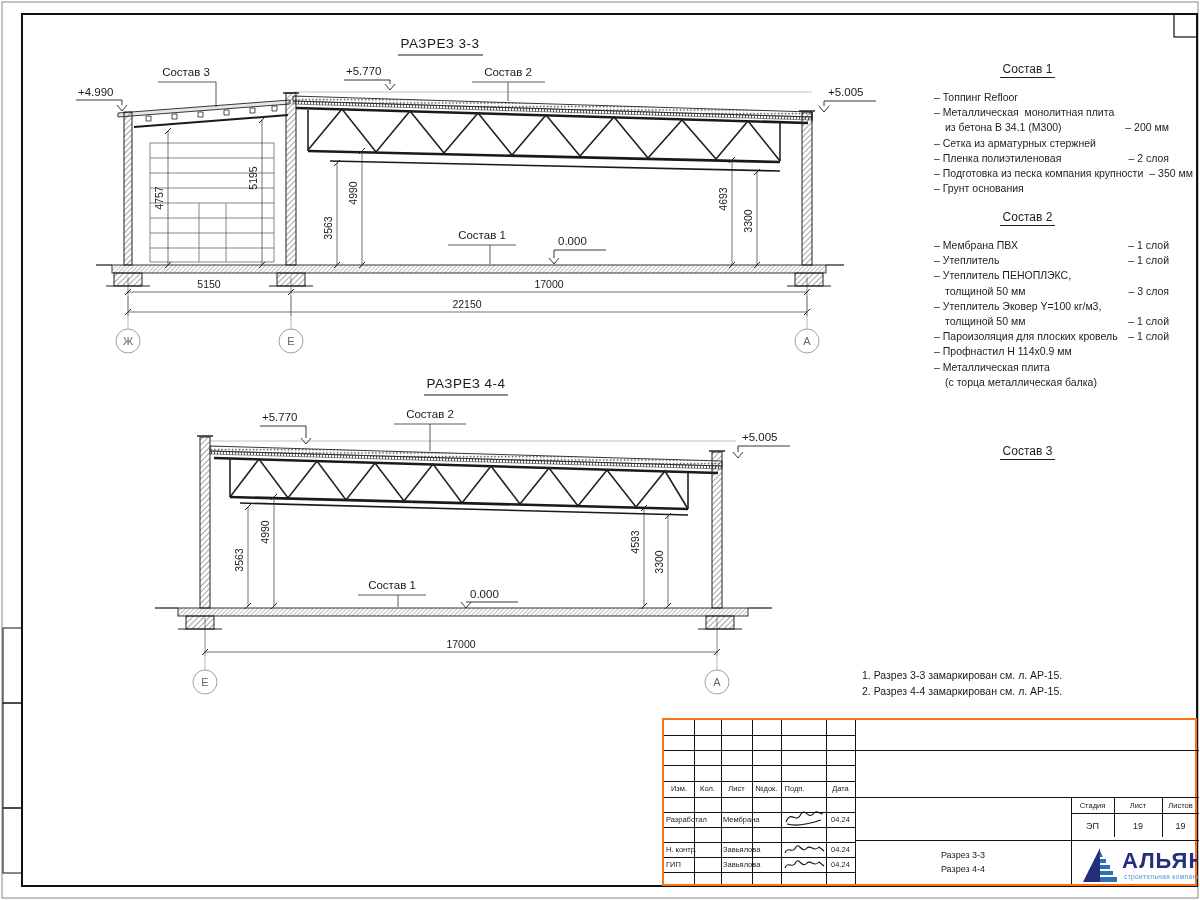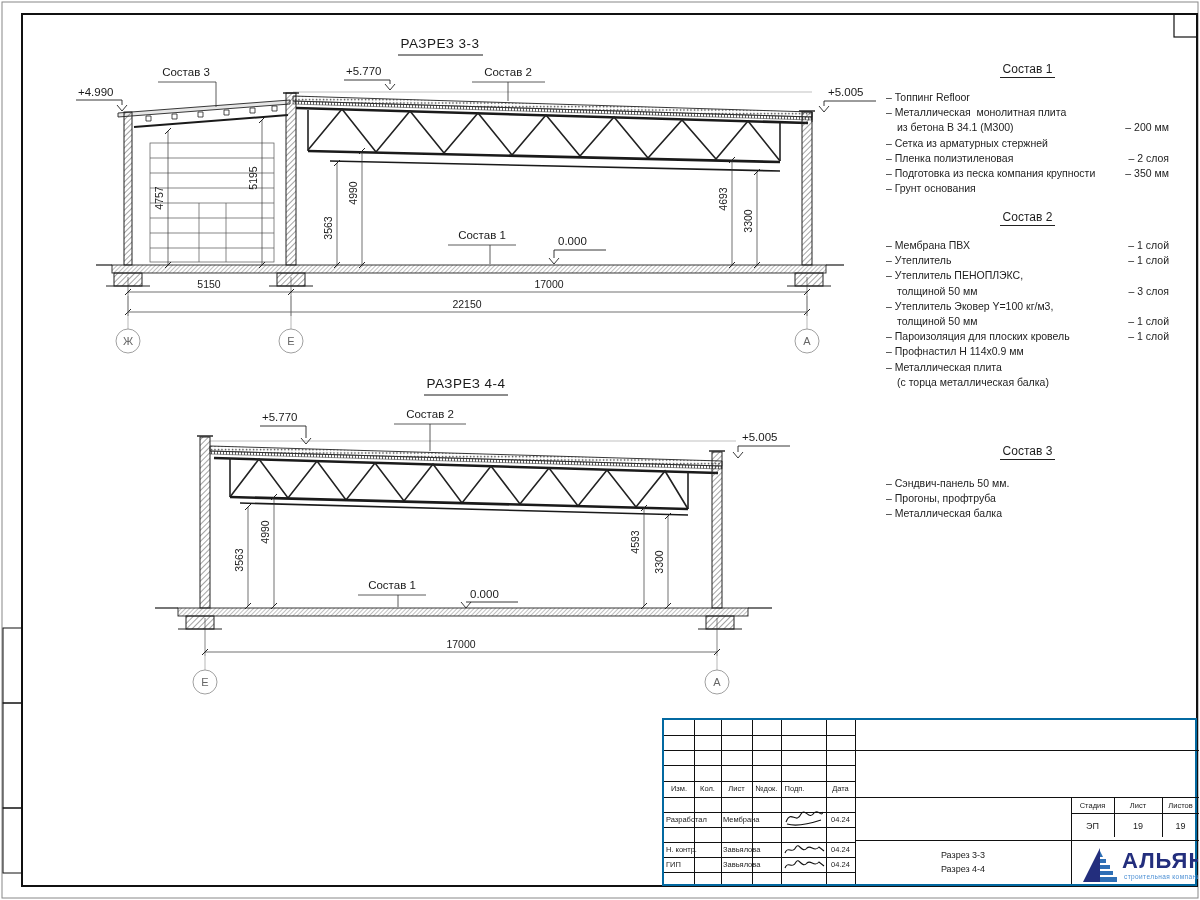--- a/index.html
+++ b/index.html
@@ -11,28 +11,28 @@
   .t-label{font-size:11.5px;}
   .t-dim{font-size:10.5px;}
   .t-axis{font-size:11px;fill:#666;}
   .ln{stroke:#1a1a1a;}
   .fine{stroke:#999;stroke-width:0.6;}
   
   .comp{position:absolute;left:886px;width:283px;font-size:10.5px;color:#1d1d1d;}
   .comp-title{text-align:center;font-size:12px;margin-bottom:4px;}
   .comp-title span{border-bottom:1px solid #222;padding:0 3px 1px;}
   .comp-rows{margin-top:14px;}
-  .comp-row{display:flex;line-height:15.2px;}
+  .comp-row{display:flex;line-height:15.2px;margin-left:48px;}
   .comp-row .t{white-space:pre;}
   .comp-row .v{margin-left:auto;padding-left:6px;white-space:nowrap;}
   .comp-row.ind .t{padding-left:11px;}
   .notes{position:absolute;left:862px;top:668px;font-size:10.5px;line-height:15.5px;}
   
   .tb{position:absolute;left:662px;top:718px;width:535px;height:168px;
-      border:2px solid #0369a1;box-sizing:border-box;font-size:7.5px;}
+      border:2px solid #f97316;box-sizing:border-box;font-size:7.5px;}
   .tb .vl{position:absolute;width:1px;background:#111;top:0;bottom:0;}
   .tb .hl{position:absolute;height:1px;background:#111;}
   .tb .cell{position:absolute;text-align:center;overflow:hidden;white-space:nowrap;}
   .tb .sig{position:absolute;}
   .tb-name{font-size:9px;line-height:14px;}
   .logo-cell{position:absolute;left:408px;top:121px;width:126px;height:45px;overflow:hidden;}
   .logo-word{position:absolute;left:50px;top:7px;font-size:22px;font-weight:bold;letter-spacing:1px;white-space:nowrap;}
   .logo-sub{position:absolute;left:52px;top:32px;font-size:6.5px;letter-spacing:0.4px;white-space:nowrap;}
 </style>
 </head>
@@ -333,36 +333,26 @@
         </div>
     <div class="comp-row ind">
           <span class="t">(с торца металлическая балка)</span>
           <span class="v"></span>
         </div>
   </div>
 </div>
 
 <div class="comp" style="top:444px">
   <div class="comp-title"><span>Состав 3</span></div>
-  <div class="comp-rows" style="margin-top:18px">
-    <div class="comp-row">
-          <span class="t">– Сэндвич-панель 50 мм.</span>
-          <span class="v"></span>
-        </div>
-    <div class="comp-row">
-          <span class="t">– Прогоны, профтруба</span>
-          <span class="v"></span>
-        </div>
-    <div class="comp-row">
-          <span class="t">– Металлическая балка</span>
-          <span class="v"></span>
-        </div>
-  </div>
-</div>
-
+</div>
+
+<div class="notes">
+  <div>1. Разрез 3-3 замаркирован см. л. АР-15.</div>
+  <div>2. Разрез 4-4 замаркирован см. л. АР-15.</div>
+</div>
 
 <div class="tb">
 
   <div class="vl" style="left:30px"></div>
   <div class="vl" style="left:57px"></div>
   <div class="vl" style="left:88px"></div>
   <div class="vl" style="left:117px"></div>
   <div class="vl" style="left:162px"></div>
   <div class="vl" style="left:191px"></div>
   <div class="hl" style="top:15px;width:191px"></div>

